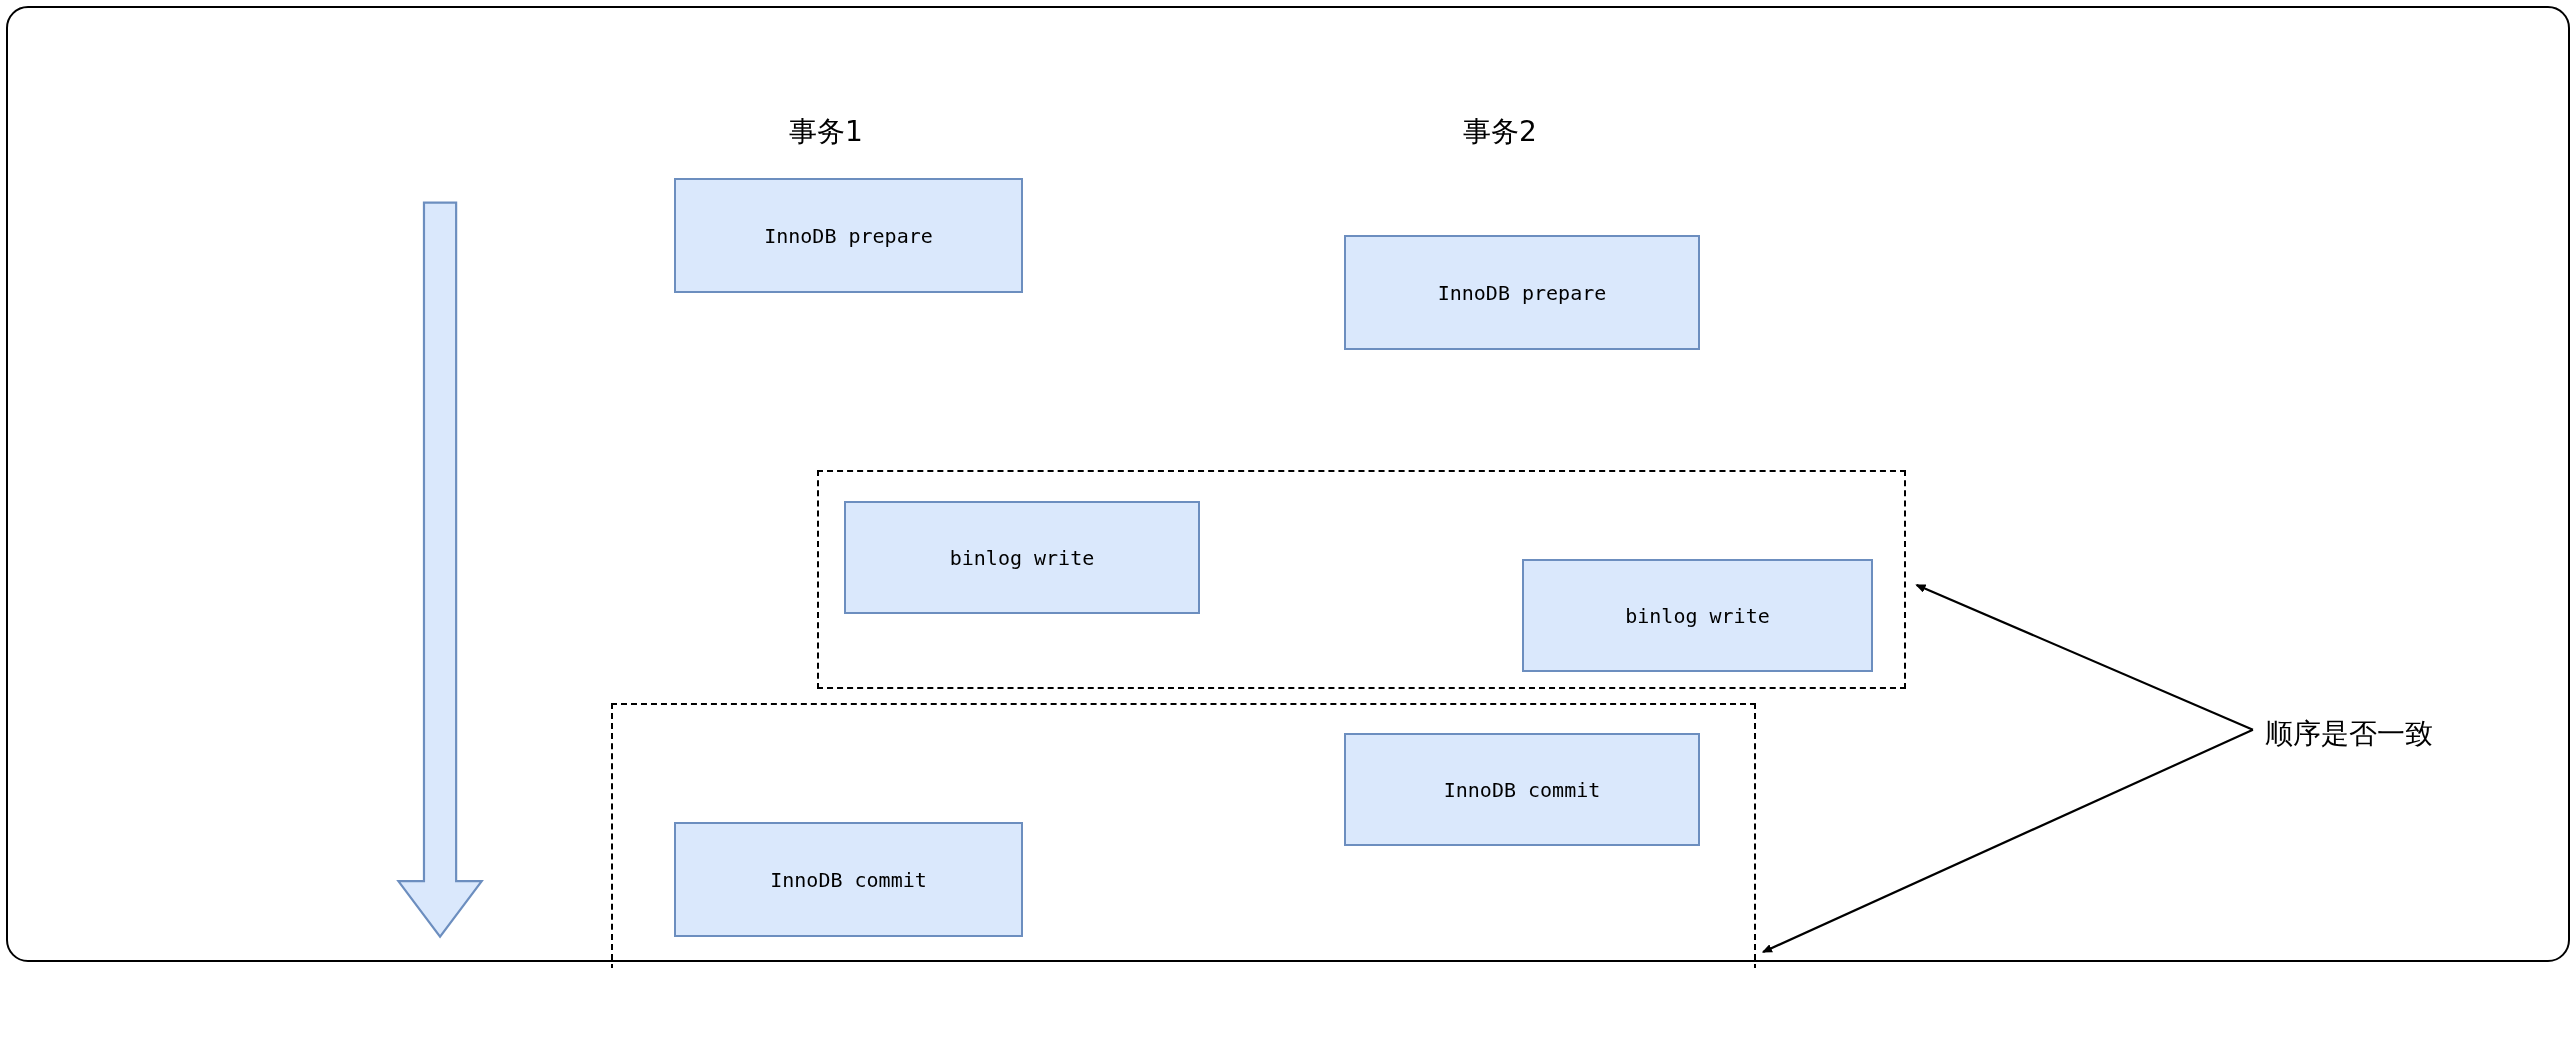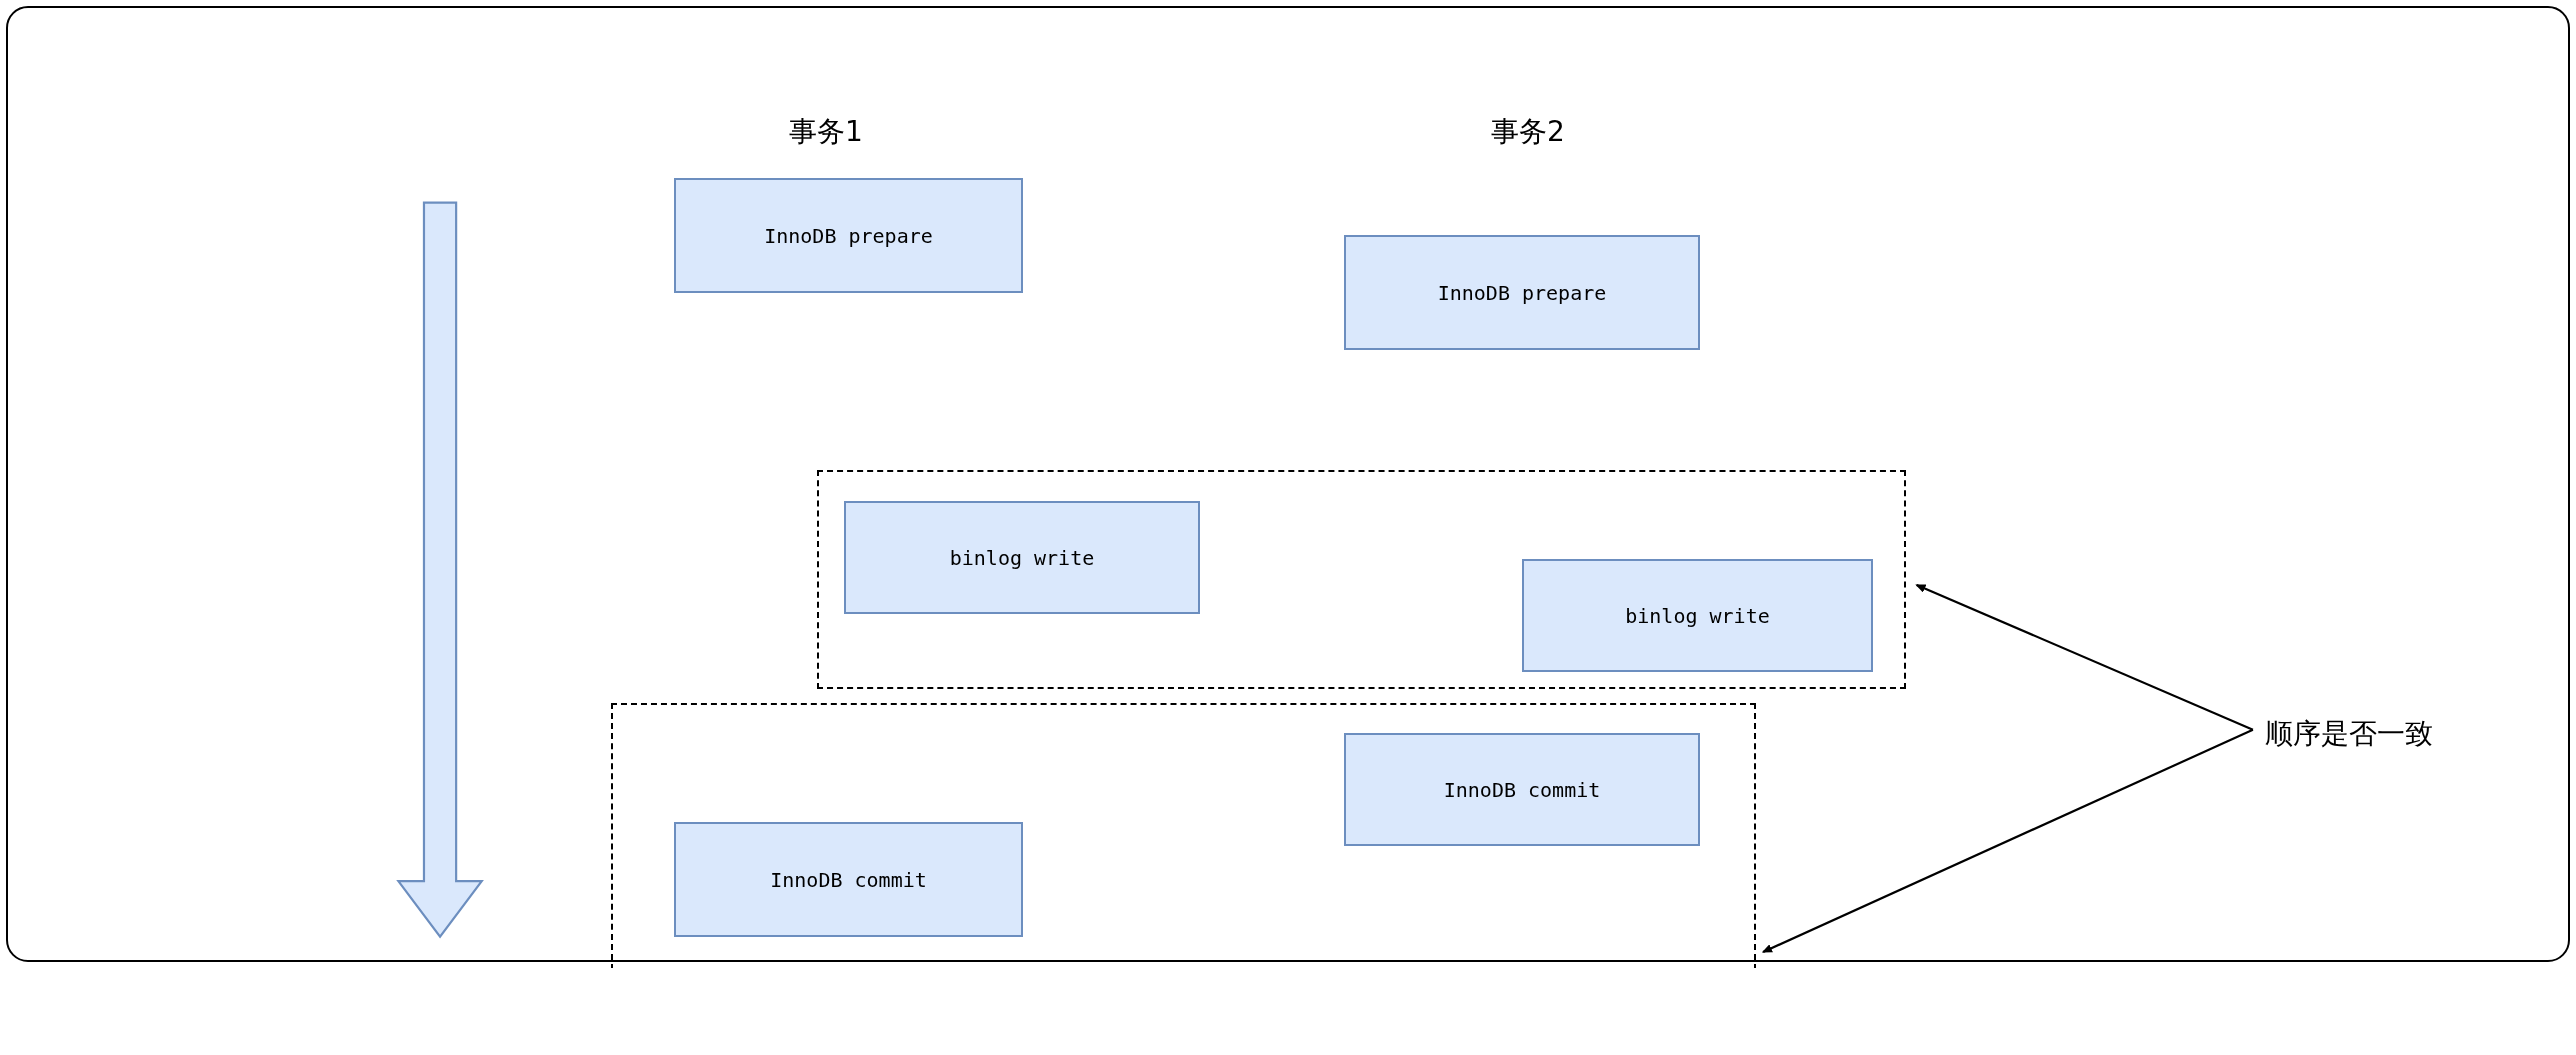--- a/index.html
+++ b/index.html
@@ -90,21 +90,21 @@
     </defs>
 
     <polygon points="580,277 624,277 624,1205 659,1205 602,1281 545,1205 580,1205" fill="#dae8fc" stroke="#6c8ebf" stroke-width="3"></polygon>
 
     <line x1="3082" y1="998" x2="2622" y2="800" stroke="#000000" stroke-width="3" marker-end="url(#arrowhead)" transform="scale(1)" style="marker-end:url(#arrowhead)"></line>
 
     <line x1="3082" y1="998" x2="2412" y2="1302" stroke="#000000" stroke-width="3" style="marker-end:url(#arrowhead)"></line>
   </svg>
 
   <div class="col-label" style="left:826px; top:113px;">事务1</div>
-  <div class="col-label" style="left:1500px; top:113px;margin-left:28px;">事务2</div>
+  <div class="col-label" style="left:1500px; top:113px;">事务2</div>
 
   <div class="group-box" style="left:817px; top:470px; width:1089px; height:219px;"></div>
   <div class="group-box" style="left:611px; top:703px; width:1145px; height:267px;"></div>
 
   <div class="node" style="left:674px; top:178px; width:349px; height:115px;">
     <span>InnoDB prepare</span>
   </div>
 
   <div class="node" style="left:1344px; top:235px; width:356px; height:115px;">
     <span>InnoDB prepare</span>

